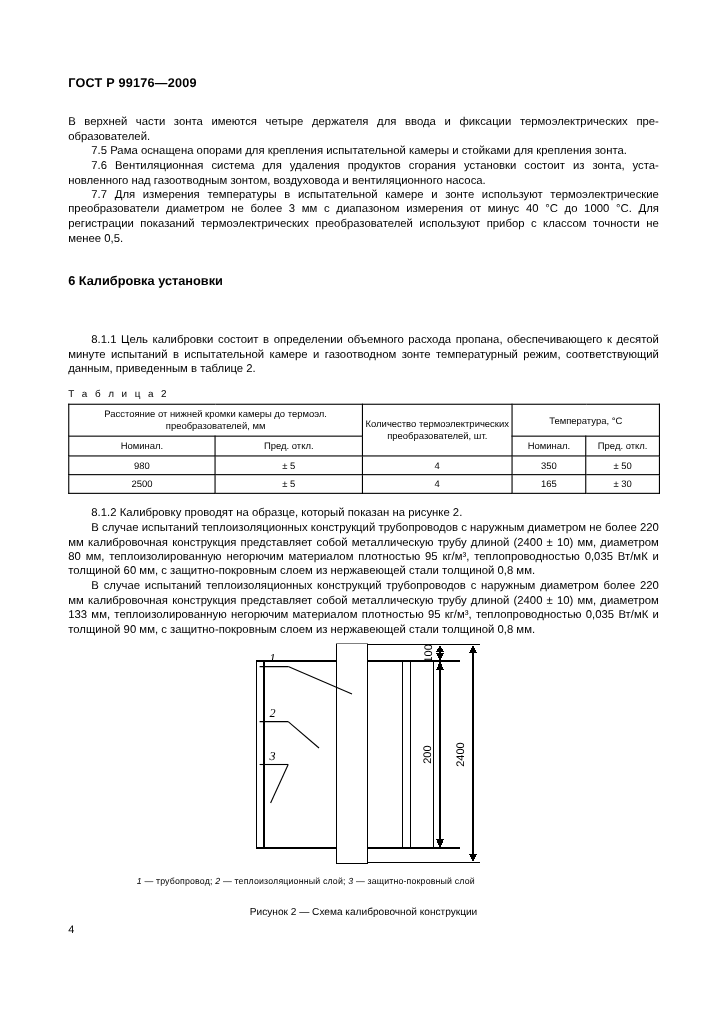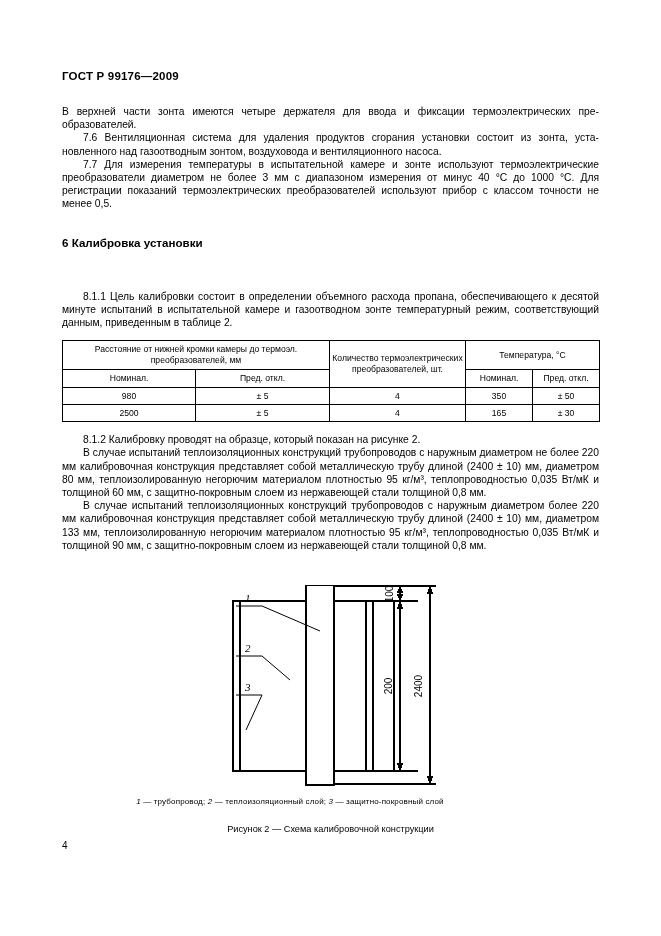--- a/index.html
+++ b/index.html
@@ -92,21 +92,20 @@
     height: 300px;
   }
   .fig-caption-items {
     position: absolute;
     left: 0;
     top: 212px;
     width: 556px;
     text-align: center;
     font-size: 8px;
     letter-spacing: 0.15px;
-    margin-left: 12px;
   }
   .fig-caption-items i { font-style: italic; }
   .fig-title {
     position: absolute;
     left: 0;
     top: 239px;
     width: 661px;
     text-align: center;
     font-size: 9.2px;
   }
@@ -121,32 +120,34 @@
 </head>
 <body>
 
 <div class="page">
 
   <div class="doc-header">ГОСТ Р 99176—2009</div>
 
   <div class="content">
 
     <p class="body-text">В верхней части зонта имеются четыре держателя для ввода и фиксации термоэлектрических пре­образователей.</p>
+    <p class="body-text indent">7.5 Рама оснащена опорами для крепления испытательной камеры и стойками для крепления зонта.</p>
     <p class="body-text indent">7.6 Вентиляционная система для удаления продуктов сгорания установки состоит из зонта, уста­новленного над газоотводным зонтом, воздуховода и вентиляционного насоса.</p>
     <p class="body-text indent">7.7 Для измерения температуры в испытательной камере и зонте используют термоэлектриче­ские преобразователи диаметром не более 3 мм с диапазоном измерения от минус 40 °С до 1000 °С. Для регистрации показаний термоэлектрических преобразователей используют прибор с классом точности не менее 0,5.</p>
 
     <div class="sp-h1"></div>
     <div class="h1">6 Калибровка установки</div>
     <div class="sp-h1b"></div>
     <div class="sp-h2"></div>
 
     <p class="body-text indent">8.1.1 Цель калибровки состоит в определении объемного расхода пропана, обеспечивающего к десятой минуте испытаний в испытательной камере и газоотводном зонте температурный режим, соответствующий данным, приведенным в таблице 2.</p>
 
     <div class="sp-sm"></div>
 
+    <div class="table-caption">Т а б л и ц а  2</div>
 
     <table class="gost">
       <colgroup>
         <col style="width:133px">
         <col style="width:134px">
         <col style="width:136px">
         <col style="width:67px">
         <col style="width:67px">
       </colgroup>
       <thead>

